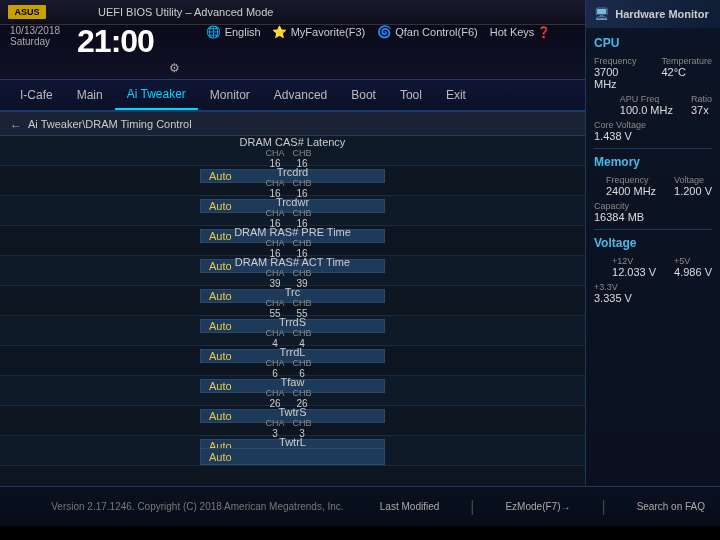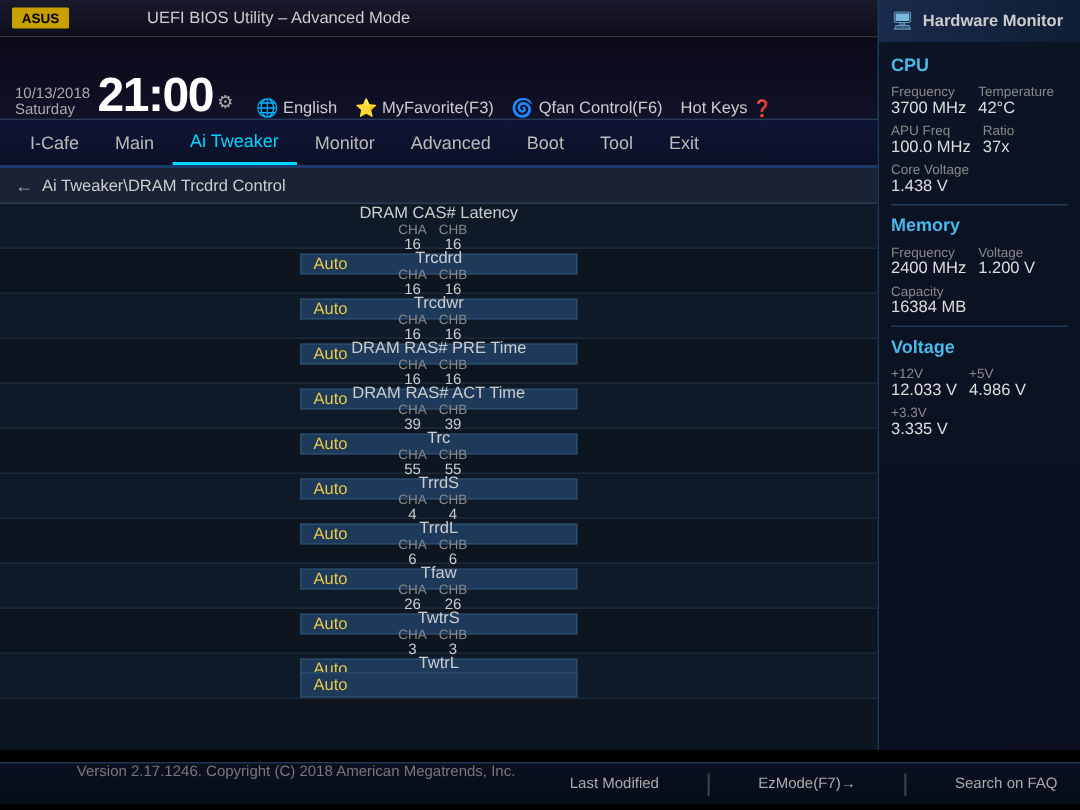--- a/index.html
+++ b/index.html
@@ -26,24 +26,25 @@
       font-size: 11px;
       flex: 1;
       padding-left: 47px;
     }
 
     
     #header {
       background: linear-gradient(180deg, #0a0a1a 0%, #111128 100%);
       height: 55px;
       display: flex;
-      align-items: flex-end;
+      align-items: flex-start;
       padding: 0 10px;
       border-bottom: 1px solid #2a3a5a;
       position: relative;
+      gap: 12px;
     }
     #header .date-block {
       display: flex;
       flex-direction: column;
       margin-right: 5px;
     }
     #header .date-text {
       color: #aaa;
       font-size: 10px;
     }
@@ -216,22 +217,23 @@
     }
     #hw-monitor .section-title {
       color: #4ab8e8;
       font-size: 12px;
       font-weight: bold;
       margin-bottom: 6px;
       margin-top: 4px;
     }
     #hw-monitor .metric-row {
       display: flex;
-      gap: 8px;
+      gap: 18px;
       margin-bottom: 4px;
+      justify-content: flex-end;
     }
     #hw-monitor .metric-block {
       display: flex;
       flex-direction: column;
     }
     #hw-monitor .metric-label {
       color: #888;
       font-size: 9px;
     }
     #hw-monitor .metric-value {
@@ -251,27 +253,28 @@
     }
     #hw-monitor .divider {
       border: none;
       border-top: 1px solid #1e3a5a;
       margin: 6px 0;
     }
 
     
     #footer {
       position: absolute;
-      bottom: 4px;
+      bottom: 14px;
       left: 0;
       right: 0;
-      height: 28px;
+      height: 40px;
       background: linear-gradient(180deg, #0a1020 0%, #050d18 100%);
       border-top: 1px solid #1e3a5a;
       display: flex;
+      align-items: center;
       justify-content: space-between;
       padding: 0 15px;
     }
     #footer .copyright {
       color: #777;
       font-size: 10px;
       text-align: center;
       flex: 1;
     }
     #footer .footer-right {
@@ -422,21 +425,21 @@
   <div class="nav-item active">Ai Tweaker</div>
   <div class="nav-item">Monitor</div>
   <div class="nav-item">Advanced</div>
   <div class="nav-item">Boot</div>
   <div class="nav-item">Tool</div>
   <div class="nav-item">Exit</div>
 </div>
 
 <div id="breadcrumb">
   <span class="arrow">←</span>
-  <span class="path">Ai Tweaker\DRAM Trcdrd Control</span>
+  <span class="path">Ai Tweaker\DRAM Timing Control</span>
 </div>
 
 <div id="main-content">
   <div id="settings-list">
 
   <div class="setting-row">
         <span class="setting-name">DRAM CAS# Latency</span>
         <div class="setting-channels">
       <div class="channel-block">
         <span class="channel-label">CHA</span>

